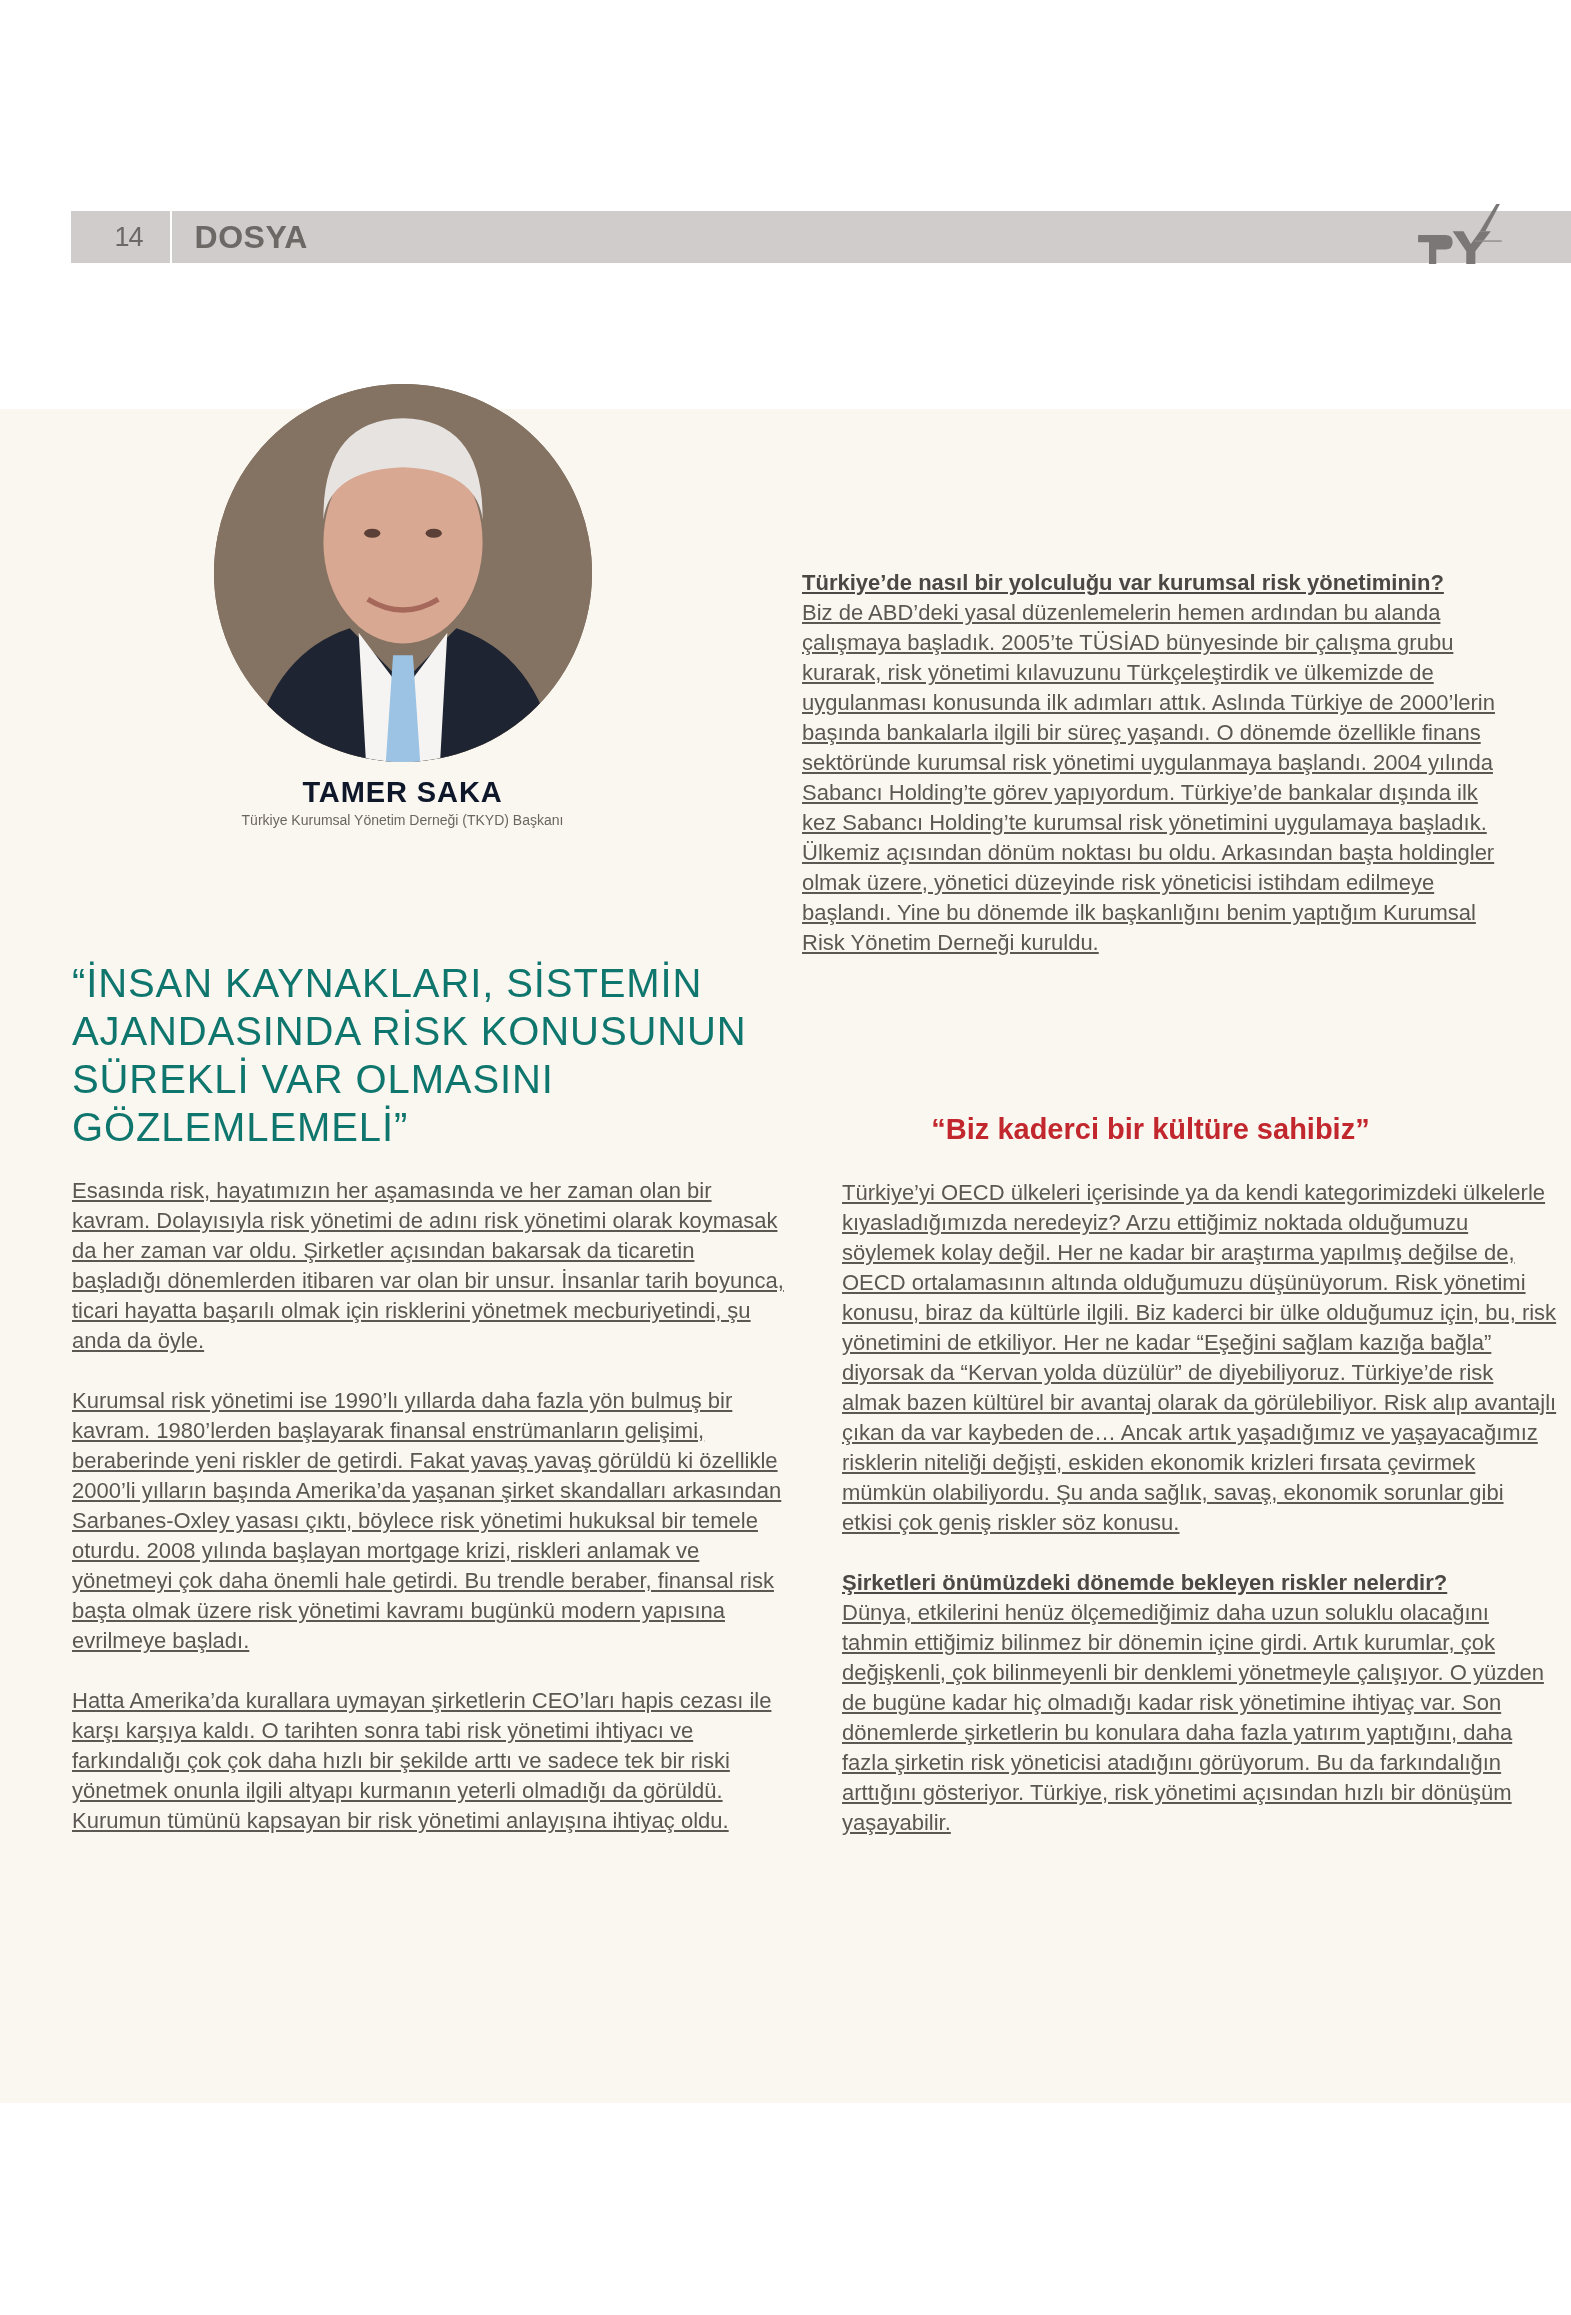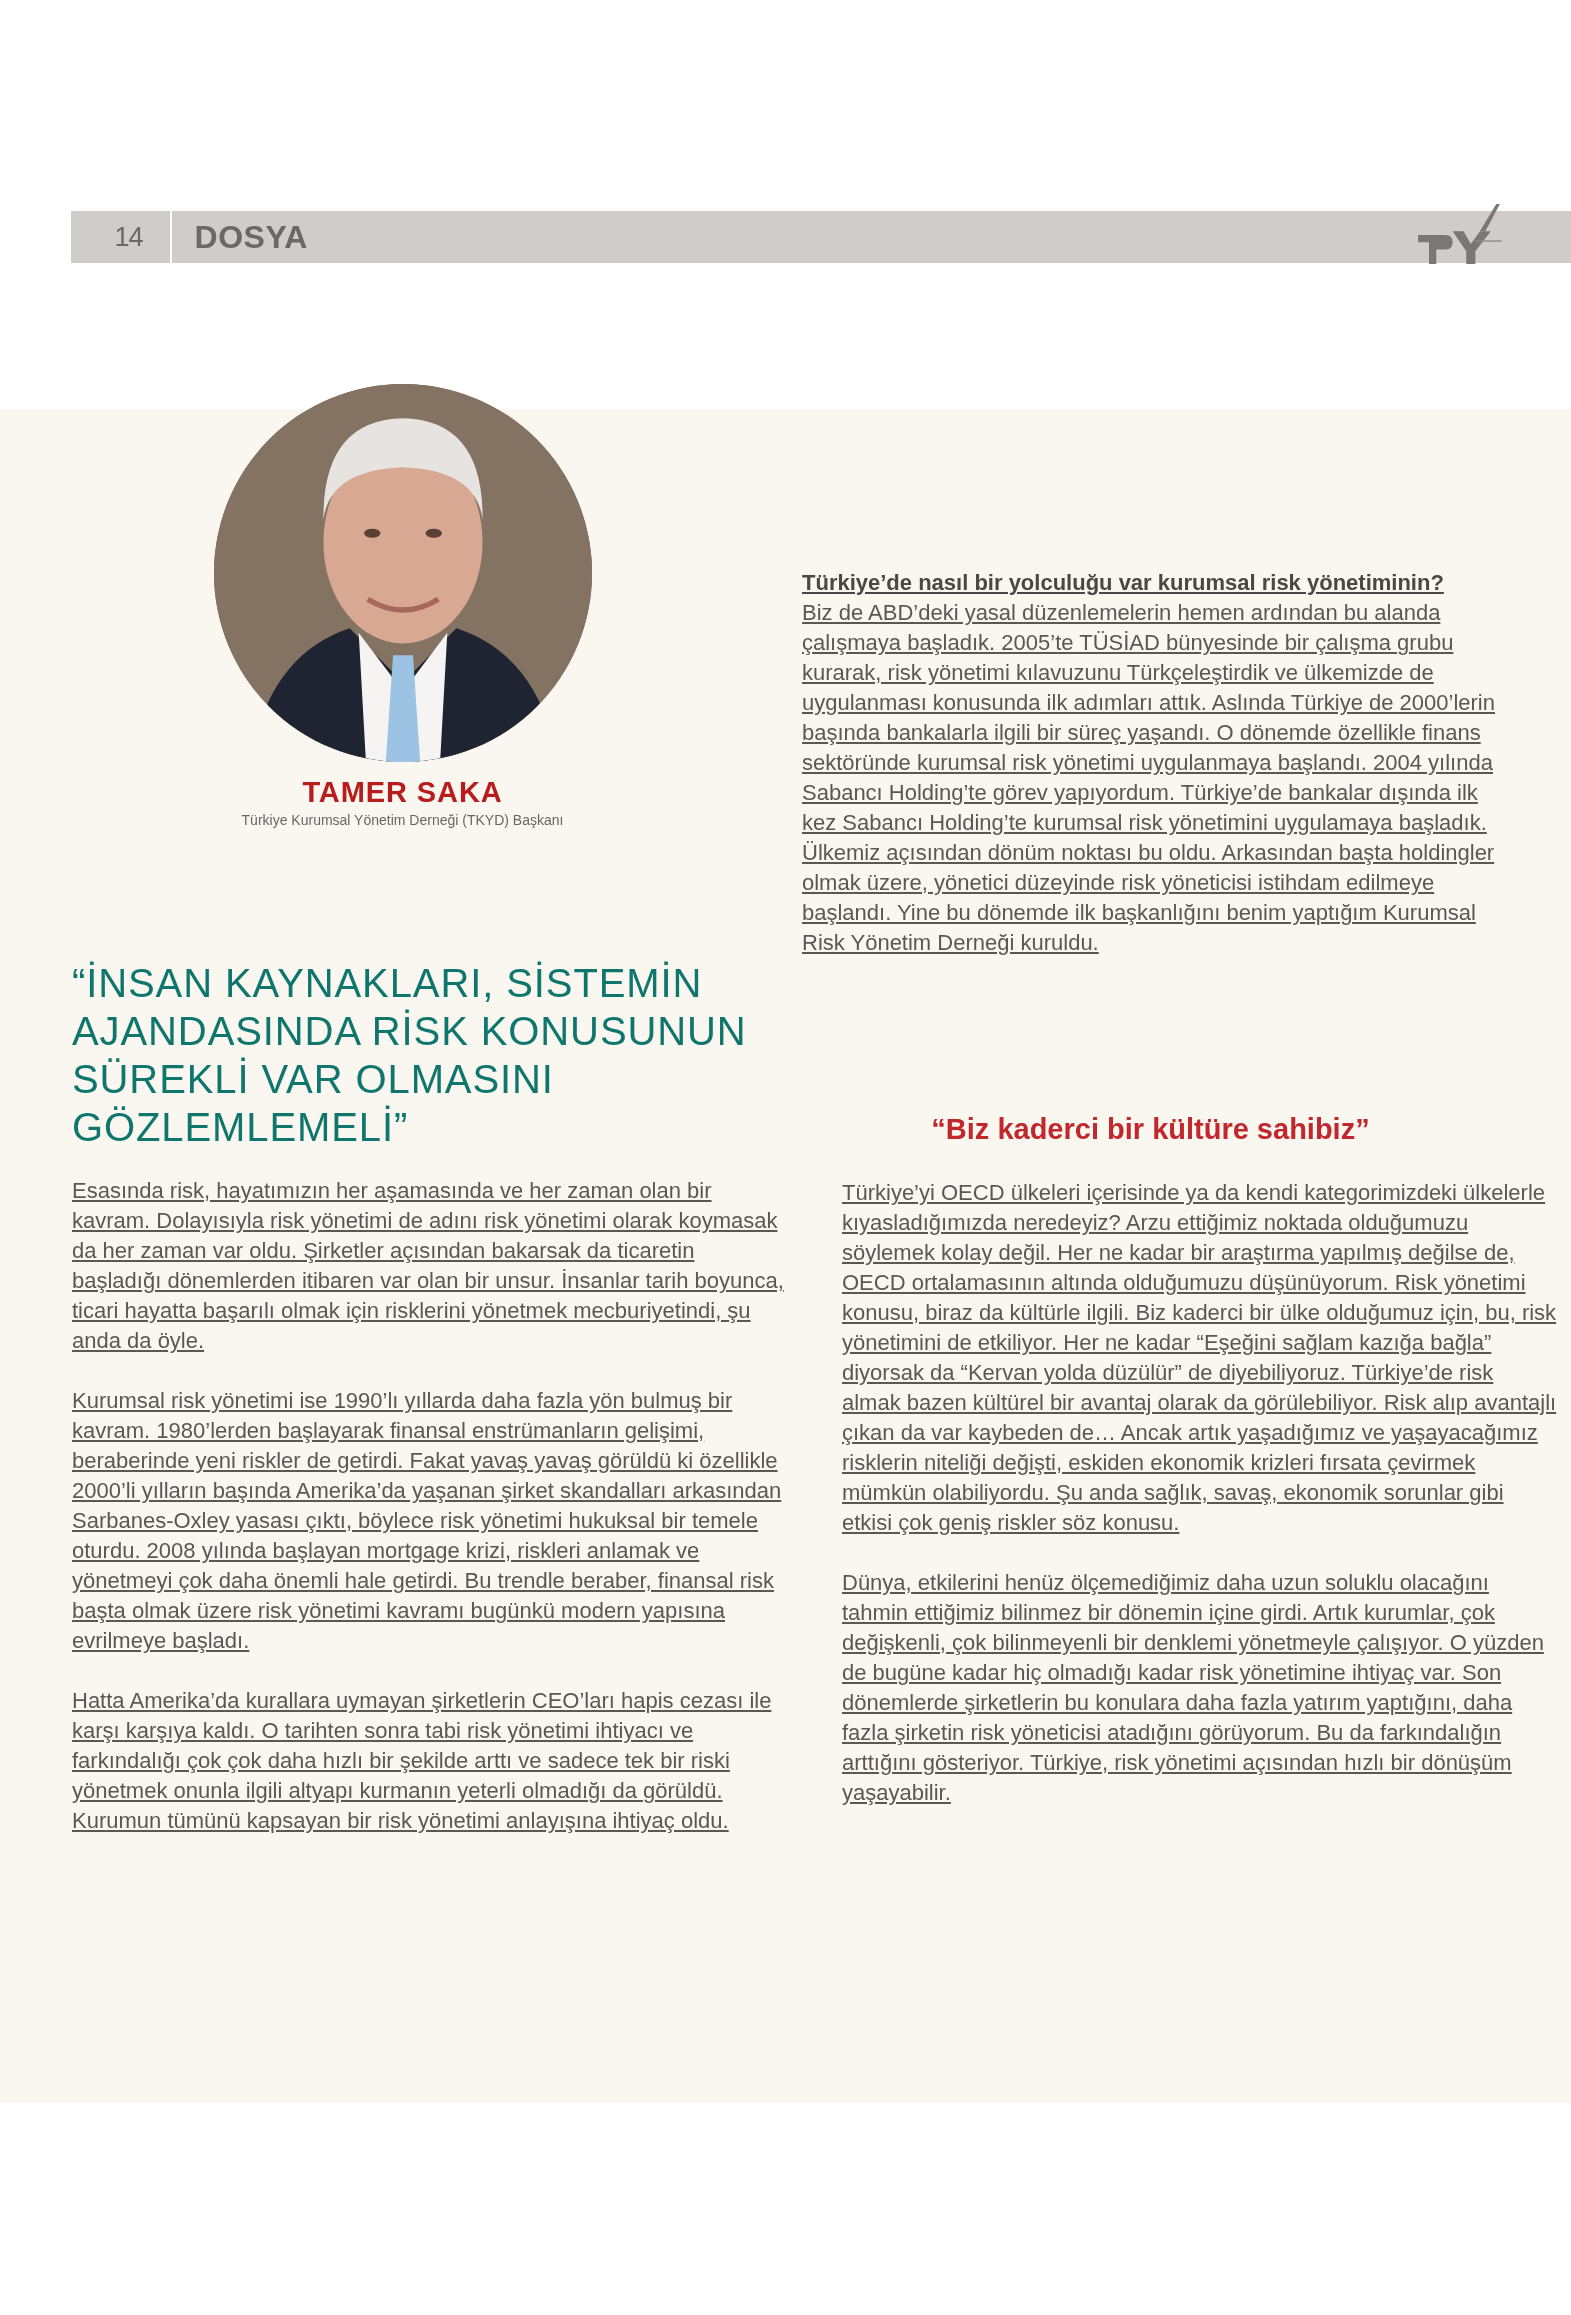--- a/index.html
+++ b/index.html
@@ -20,21 +20,21 @@
     .section-label { margin-left: 22.6px; font-size: 32px; font-weight: bold; color: #6b6866; letter-spacing: 0.5px; }
     .logo { position: absolute; left: 1409px; top: -7.2px; width: 100px; height: 60px; }
 
     .panel { position: absolute; top: 409px; left: 0; width: 1571px; height: 1694px; background: #faf6f0; }
 
     .portrait {
       position: absolute; left: 214px; top: 384px; width: 378px; height: 378px; border-radius: 50%;
       overflow: hidden; background: #8a7b6b;
     }
     .name { position: absolute; left: 0; width: 805px; top: 776px; text-align: center;
-      font-size: 29px; font-weight: bold; color: #b91c1c; letter-spacing: 0.9px; }
+      font-size: 29px; font-weight: bold; color: #0f172a; letter-spacing: 0.9px; }
     .role { position: absolute; left: 0; width: 805px; top: 812px; text-align: center;
       font-size: 14px; color: #6a6661; }
 
     .pull-quote { position: absolute; left: 72px; top: 959px; width: 706px;
       font-size: 40px; line-height: 48px; color: #0f766e; letter-spacing: 0.9px; }
 
     .col { position: absolute; font-size: 22px; line-height: 30px; color: #5b5753; }
     .col p { margin: 0; text-decoration: underline; }
     .col .q { font-weight: bold; color: #4a4744; }
     .col .gap { height: 30px; }
@@ -94,15 +94,16 @@
 <div class="col col-right">
   <p class="q">Türkiye’de nasıl bir yolculuğu var kurumsal risk yönetiminin?</p>
   <p>Biz de ABD’deki yasal düzenlemelerin hemen ardından bu alanda çalışmaya başladık. 2005’te TÜSİAD bünyesinde bir çalışma grubu kurarak, risk yönetimi kılavuzunu Türkçeleştirdik ve ülkemizde de uygulanması konusunda ilk adımları attık. Aslında Türkiye de 2000’lerin başında bankalarla ilgili bir süreç yaşandı. O dönemde özellikle finans sektöründe kurumsal risk yönetimi uygulanmaya başlandı. 2004 yılında Sabancı Holding’te görev yapıyordum. Türkiye’de bankalar dışında ilk kez Sabancı Holding’te kurumsal risk yönetimini uygulamaya başladık. Ülkemiz açısından dönüm noktası bu oldu. Arkasından başta holdingler olmak üzere, yönetici düzeyinde risk yöneticisi istihdam edilmeye başlandı. Yine bu dönemde ilk başkanlığını benim yaptığım Kurumsal Risk Yönetim Derneği kuruldu.</p>
 </div>
 
 <div class="sub-quote">“Biz kaderci bir kültüre sahibiz”</div>
 
 <div class="col col-right2">
   <p>Türkiye’yi OECD ülkeleri içerisinde ya da kendi kategorimizdeki ülkelerle kıyasladığımızda neredeyiz? Arzu ettiğimiz noktada olduğumuzu söylemek kolay değil. Her ne kadar bir araştırma yapılmış değilse de, OECD ortalamasının altında olduğumuzu düşünüyorum. Risk yönetimi konusu, biraz da kültürle ilgili. Biz kaderci bir ülke olduğumuz için, bu, risk yönetimini de etkiliyor. Her ne kadar “Eşeğini sağlam kazığa bağla” diyorsak da “Kervan yolda düzülür” de diyebiliyoruz. Türkiye’de risk almak bazen kültürel bir avantaj olarak da görülebiliyor. Risk alıp avantajlı çıkan da var kaybeden de… Ancak artık yaşadığımız ve yaşayacağımız risklerin niteliği değişti, eskiden ekonomik krizleri fırsata çevirmek mümkün olabiliyordu. Şu anda sağlık, savaş, ekonomik sorunlar gibi etkisi çok geniş riskler söz konusu.</p>
   <div class="gap"></div>
+  <p class="q">Şirketleri önümüzdeki dönemde bekleyen riskler nelerdir?</p>
   <p>Dünya, etkilerini henüz ölçemediğimiz daha uzun soluklu olacağını tahmin ettiğimiz bilinmez bir dönemin içine girdi. Artık kurumlar, çok değişkenli, çok bilinmeyenli bir denklemi yönetmeyle çalışıyor. O yüzden de bugüne kadar hiç olmadığı kadar risk yönetimine ihtiyaç var. Son dönemlerde şirketlerin bu konulara daha fazla yatırım yaptığını, daha fazla şirketin risk yöneticisi atadığını görüyorum. Bu da farkındalığın arttığını gösteriyor. Türkiye, risk yönetimi açısından hızlı bir dönüşüm yaşayabilir.</p>
 </div>
 
 
 </body></html>

